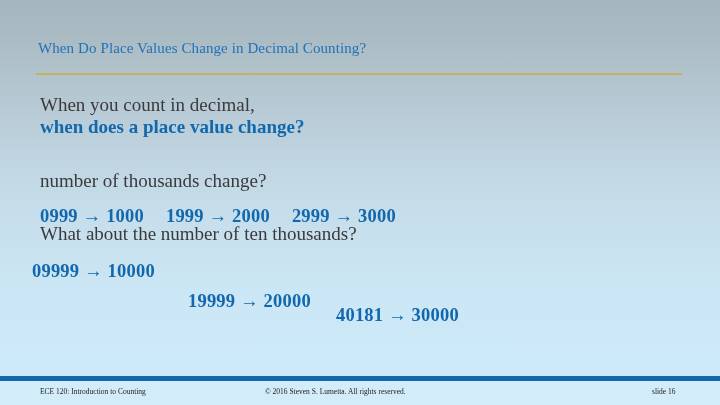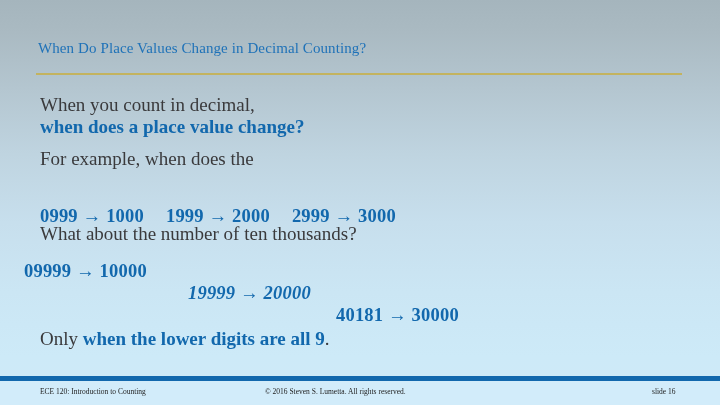--- a/index.html
+++ b/index.html
@@ -75,22 +75,22 @@
   }
 
   
   .l1 { left: 40px; top: 6px; }
   .l2 { left: 40px; top: 28px; }
   .l3 { left: 40px; top: 60px; }
   .l4 { left: 40px; top: 82px; }
   .l5 { left: 40px; top: 117px; }
   .l5 .gap { display: inline-block; width: 22px; }
   .l6 { left: 40px; top: 135px; text-align: center; }
-  .l7 { left: 24px; top: 172px; }
-  .l8 { left: 188px; top: 194px; font-style: italic; }
+  .l7 { left: 32px; top: 172px; }
+  .l8 { left: 188px; top: 202px; }
   .l9 { left: 336px; top: 216px; }
   .l10 { left: 40px; top: 240px; }
 
   
   .footer-rule {
     position: absolute;
     left: 0;
     top: 376px;
     width: 720px;
     height: 5px;
@@ -124,38 +124,35 @@
   <div class="title">When Do Place Values Change in Decimal Counting?</div>
 
   <div class="title-rule"></div>
 
   <div class="body-area">
 
     <div class="line l1">When you count in decimal,</div>
 
     <div class="line l2 em">when does a place value change?</div>
 
-    <div class="line l3">For example, when does the</div>
 
+    <div class="line l4">number of thousands change?</div>
 
     <div class="line num l5">
       <span>0999 → 1000</span><span class="gap"></span><span>1999 → 2000</span><span class="gap"></span><span>2999 → 3000</span>
     </div>
 
     <div class="line l6">What about the number of ten thousands?</div>
 
     <div class="line num l7">09999 → 10000</div>
 
     <div class="line num l8">19999 → 20000</div>
 
     <div class="line num l9">40181 → 30000</div>
 
-    <div class="line l10">
-      <span>Only </span><span class="em">when the lower digits are all 9</span><span>.</span>
-    </div>
 
   </div>
 
   <div class="footer-rule"></div>
 
   <div class="footer">
     <div class="footer-text footer-course">ECE 120: Introduction to Counting</div>
     <div class="footer-text footer-copy">© 2016 Steven S. Lumetta.  All rights reserved.</div>
     <div class="footer-text footer-slide">slide 16</div>
   </div>

